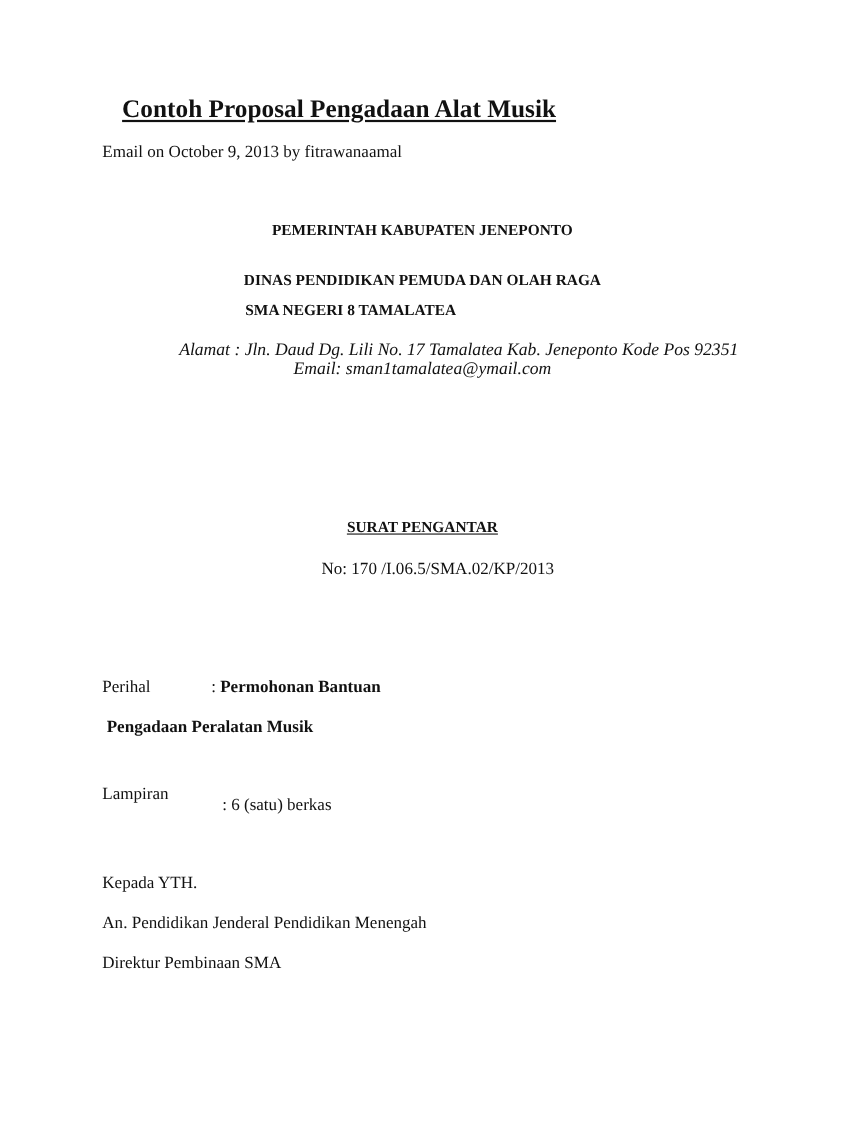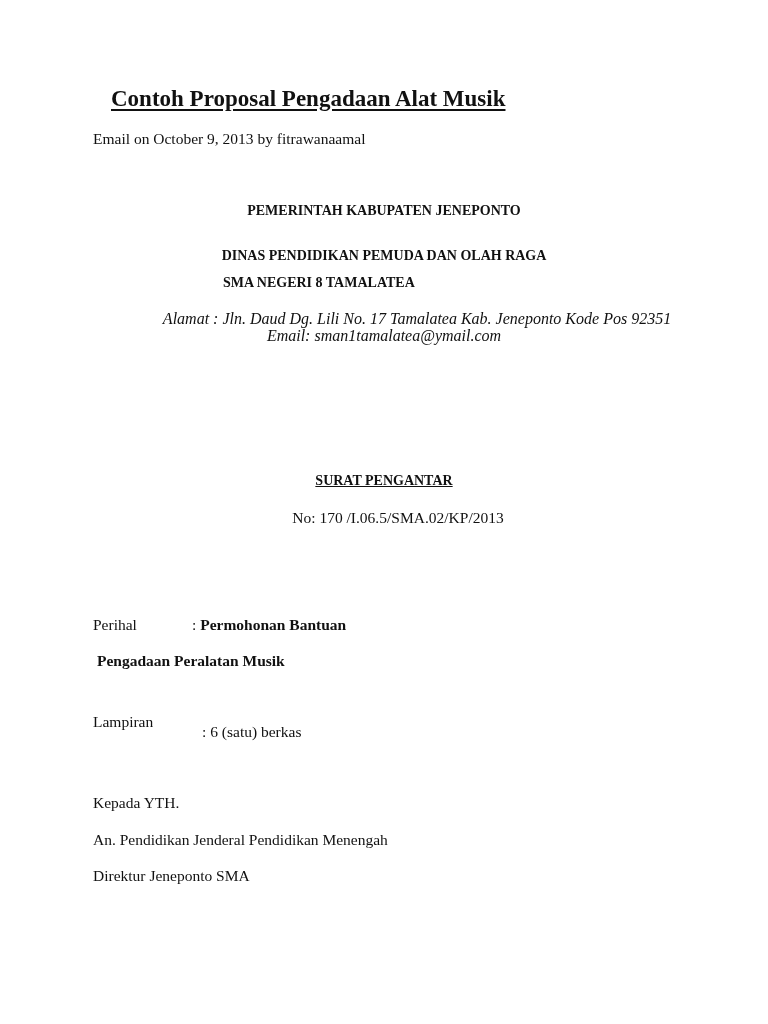--- a/index.html
+++ b/index.html
@@ -45,13 +45,13 @@
   <span>:</span>
   <span class="b">Permohonan Bantuan</span>
 </div>
 <div class="abs body b" style="left:97px; top:652px;">Pengadaan Peralatan Musik</div>
 
 <div class="abs body" style="left:93px; top:683px;margin-top:30px;">Lampiran</div>
 <div class="abs body" style="left:202px; top:723px;">: 6 (satu) berkas</div>
 
 <div class="abs body" style="left:93px; top:794px;text-align:right;">Kepada YTH.</div>
 <div class="abs body" style="left:93px; top:831px;">An. Pendidikan Jenderal Pendidikan Menengah</div>
-<div class="abs body" style="left:93px; top:867px;">Direktur Jeneponto SMA</div>
+<div class="abs body" style="left:93px; top:867px;">Direktur Pembinaan SMA</div>
 
 </body></html>

